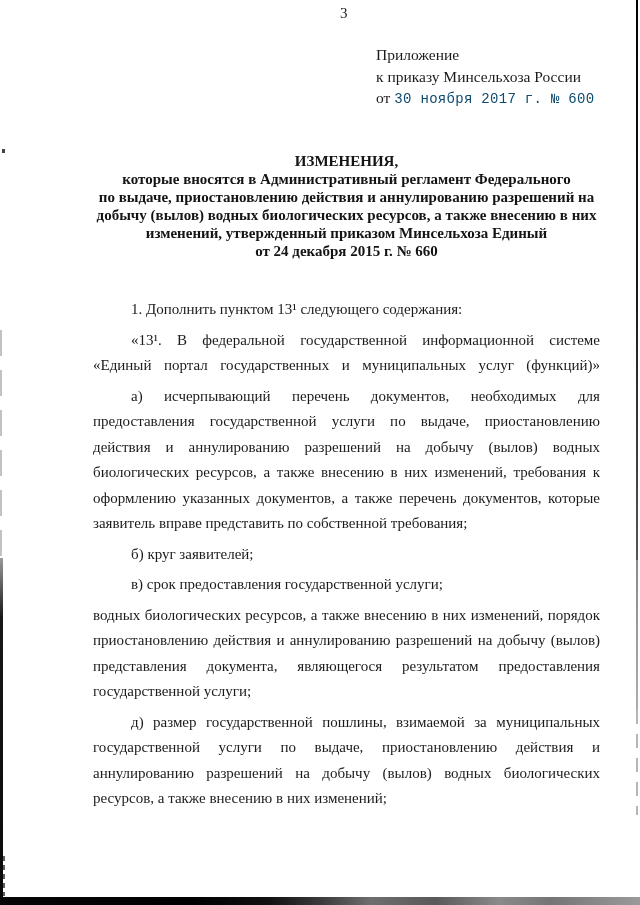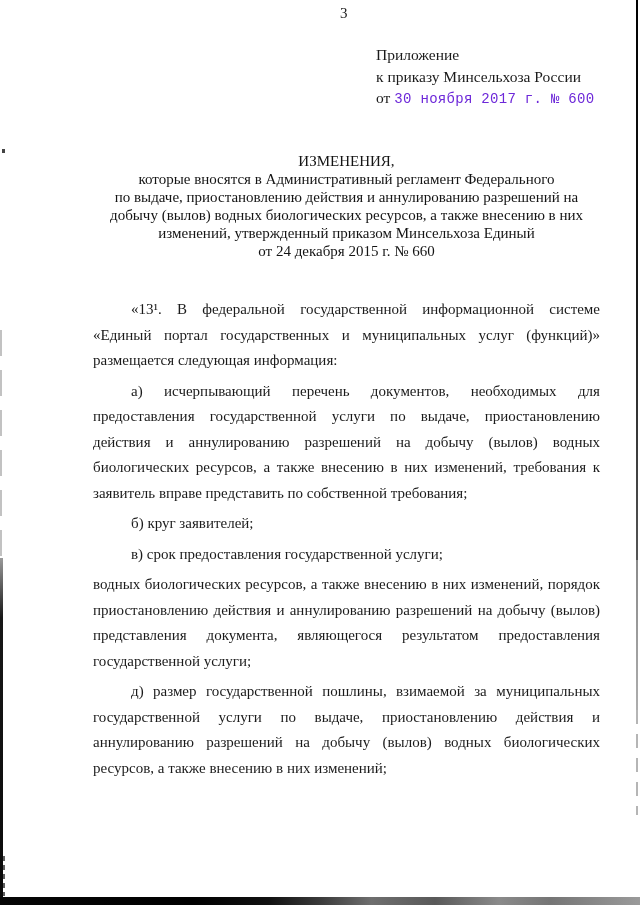--- a/index.html
+++ b/index.html
@@ -15,26 +15,26 @@
     position:absolute;top:5px;left:340px;
     font-size:15px;
   }
   .appendix{
     position:absolute;top:44px;left:376px;
     font-size:15.5px;line-height:21.5px;
     white-space:nowrap;
   }
   .typed{
     font-family:"Liberation Mono", monospace;
-    font-size:14px;color:#6d28d9;letter-spacing:0.3px;
+    font-size:14px;color:#0c4a6e;letter-spacing:0.3px;
     padding-left:4px;
   }
   .title{
     position:absolute;top:152px;left:93px;width:507px;
-    font-weight:normal;font-size:15px;line-height:18px;
+    font-weight:bold;font-size:15px;line-height:18px;
     text-align:center;
     color:#141414;
   }
   .body-text{
     position:absolute;top:297px;left:93px;width:507px;
     font-size:15px;line-height:25.5px;
   }
   .para + .para{margin-top:5px;}
   .line{text-align:justify;text-align-last:left;}
   .line.just{text-align-last:justify;}
@@ -90,29 +90,32 @@
       <div class="title-line">ИЗМЕНЕНИЯ,</div>
       <div class="title-line">которые вносятся в Административный регламент Федерального</div>
       <div class="title-line">по выдаче, приостановлению действия и аннулированию разрешений на</div>
       <div class="title-line">добычу (вылов) водных биологических ресурсов, а также внесению в них</div>
       <div class="title-line">изменений, утвержденный приказом Минсельхоза Единый</div>
       <div class="title-line">от 24 декабря 2015 г. № 660</div>
     </div>
 
   <div class="body-text" id="body-root">
       <div class="para">
+        <div class="line first">1. Дополнить пунктом 13¹ следующего содержания:</div>
+      </div>
+      <div class="para">
         <div class="line first just">«13¹. В федеральной государственной информационной системе</div>
         <div class="line just">«Единый портал государственных и муниципальных услуг (функций)»</div>
-        <div class="line">размещается следующая информация:</div>
       </div>
       <div class="para">
         <div class="line first just">а) исчерпывающий перечень документов, необходимых для</div>
         <div class="line just">предоставления государственной услуги по выдаче, приостановлению</div>
         <div class="line just">действия и аннулированию разрешений на добычу (вылов) водных</div>
         <div class="line just">биологических ресурсов, а также внесению в них изменений, требования к</div>
+        <div class="line just">оформлению указанных документов, а также перечень документов, которые</div>
         <div class="line">заявитель вправе представить по собственной требования;</div>
       </div>
       <div class="para">
         <div class="line first">б) круг заявителей;</div>
       </div>
       <div class="para">
         <div class="line first">в) срок предоставления государственной услуги;</div>
       </div>
       <div class="para">
         <div class="line just">водных биологических ресурсов, а также внесению в них изменений, порядок</div>

